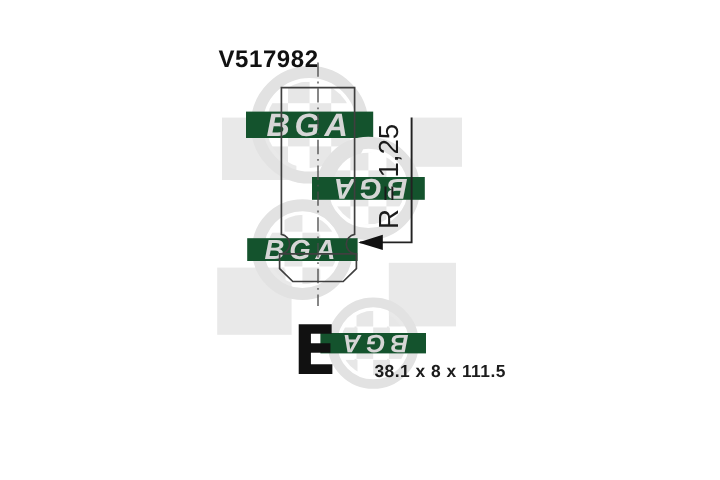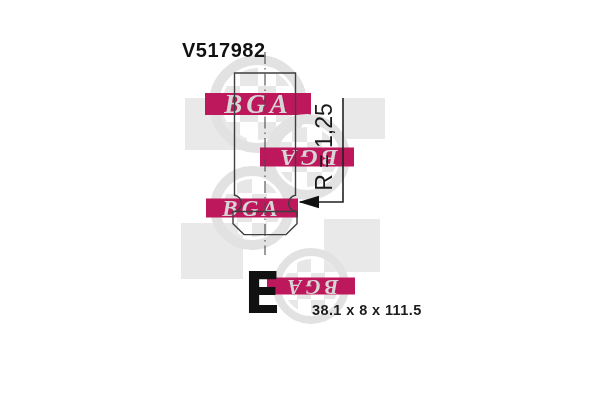--- a/index.html
+++ b/index.html
@@ -10,22 +10,22 @@
   
   .wm-square{position:absolute;background:var(--wm-square,#e9e9e9);}
   .wm-logo{position:absolute;border-radius:50%;border:10px solid var(--wm-ring,#e2e2e2);box-sizing:border-box;}
   .wm-logo .wm-checker{
     position:absolute;inset:3px;border-radius:50%;overflow:hidden;
     background:repeating-conic-gradient(var(--wm-checker,#e7e7e7) 0 25%, #ffffff 0 50%);
     background-size:50% 50%;
   }
   .wm-logo .wm-band{
     position:absolute;left:-14px;right:-14px;top:50%;transform:translateY(-50%);
-    background:#be185d;display:flex;align-items:center;justify-content:center;
-    font-family:Liberation Serif, serif;font-style:italic;font-weight:bold;
+    background:#14532d;display:flex;align-items:center;justify-content:center;
+    font-family:Liberation Sans, sans-serif;font-style:italic;font-weight:bold;
     color:var(--wm-letters,#d6d6d6);letter-spacing:4px;
   }
   .wm-rot{transform:rotate(180deg);}
   .wm-lg{width:98px;height:98px;}   .wm-lg .wm-band{height:22px;font-size:27px;}
   .wm-md{width:86px;height:86px;}   .wm-md .wm-band{height:19px;font-size:24px;}
   .wm-md2{width:84px;height:84px;}  .wm-md2 .wm-band{height:19px;font-size:23px;}
   .wm-sm{width:76px;height:76px;border-width:8px;} .wm-sm .wm-band{height:17px;font-size:21px;}
   
   #drawing{position:absolute;left:0;top:0;}
   .outline{fill:none;stroke:var(--line,#3f3f3f);stroke-width:1.4;}

